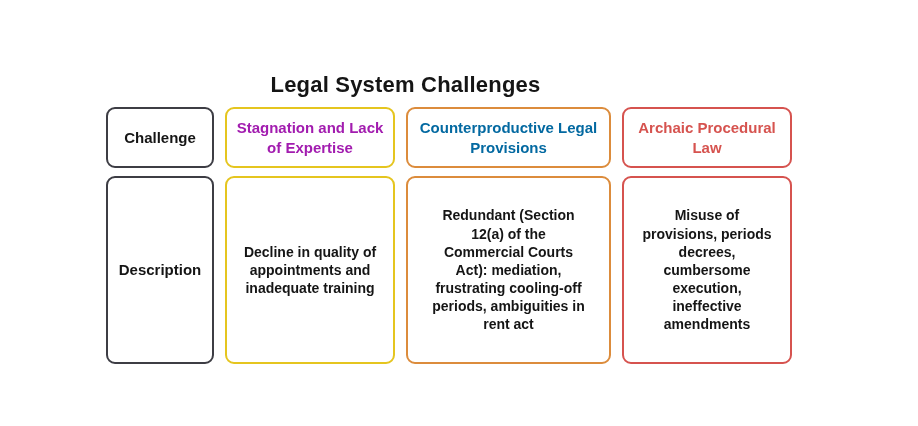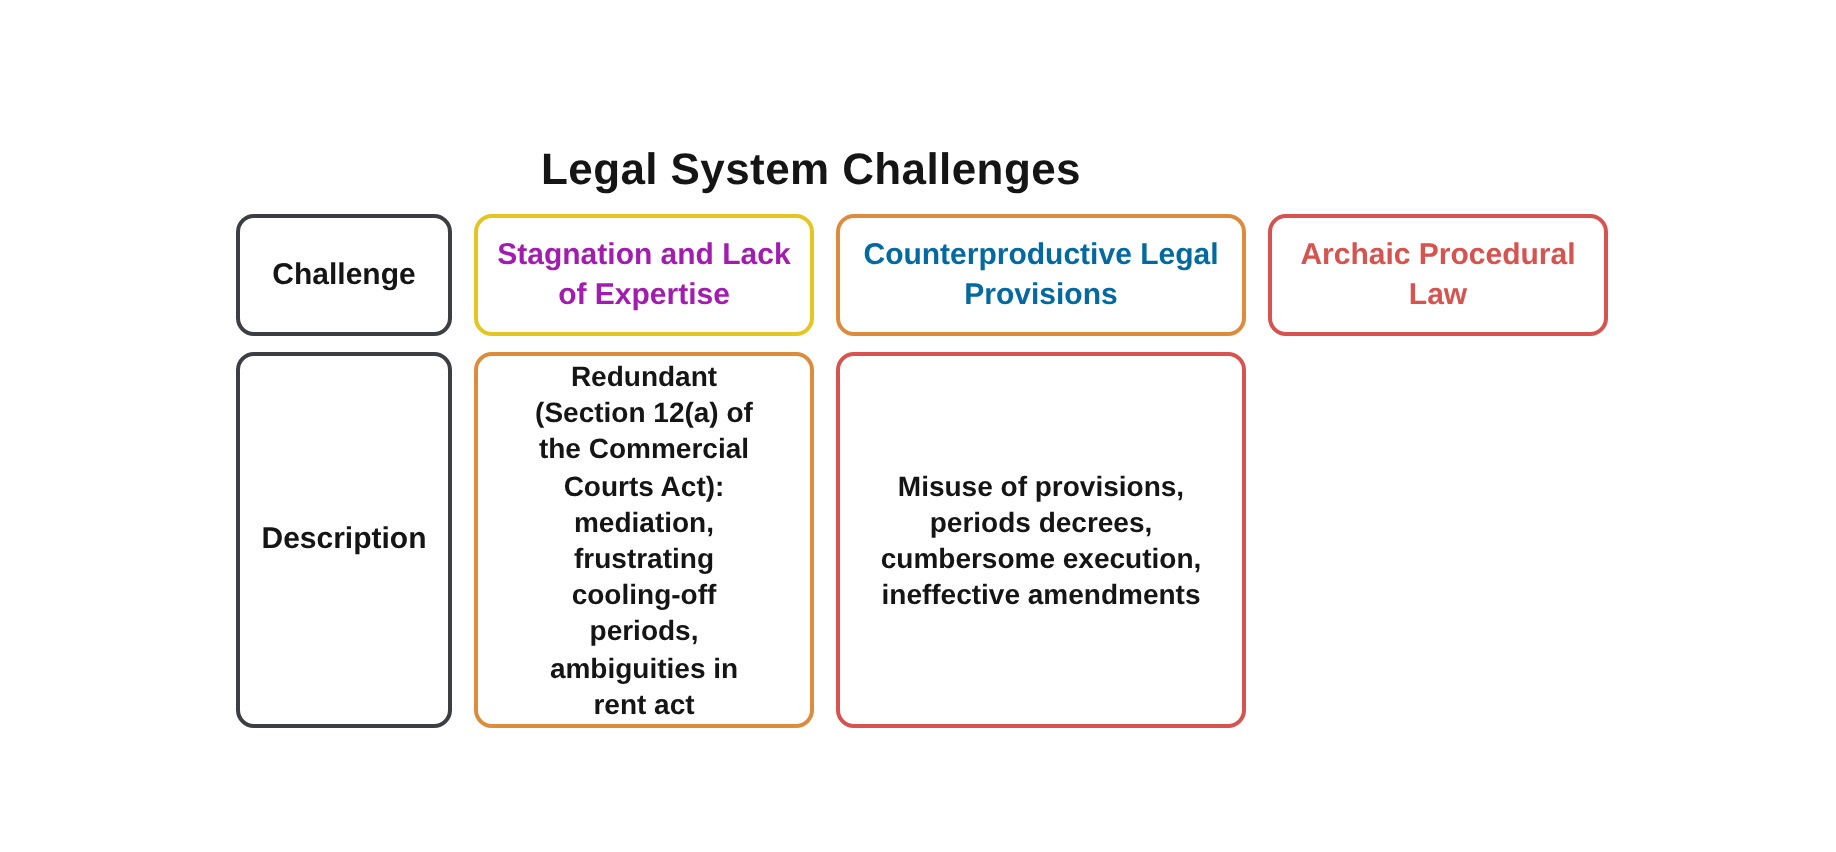--- a/index.html
+++ b/index.html
@@ -22,21 +22,21 @@
     width: 100%;
     margin: 0;
     text-align: center;
     font-size: 22px;
     font-weight: 700;
     color: #151515;
     letter-spacing: 0.2px;
   }
   .grid {
     position: absolute;
-    left: 118px;
+    left: 106px;
     top: 107px;
     display: grid;
     grid-template-columns: 108px 170px 205px 170px;
     grid-template-rows: 61px 188px;
     column-gap: 11px;
     row-gap: 8px;
   }
   .box {
     border: 2px solid #3d3d44;
     border-radius: 9px;
@@ -89,20 +89,23 @@
     <div class="box col-orange header">
       <span>Counterproductive Legal Provisions</span>
     </div>
     <div class="box col-red header">
       <span>Archaic Procedural Law</span>
     </div>
 
     <div class="box row-label">
       <span>Description</span>
     </div>
+    <div class="box col-yellow desc pad-med">
+      <span>Decline in quality of appointments and inadequate training</span>
+    </div>
     <div class="box col-orange desc pad-wide">
       <span>Redundant (Section 12(a) of the Commercial Courts Act): mediation, frustrating cooling-off periods, ambiguities in rent act</span>
     </div>
     <div class="box col-red desc pad-med">
       <span>Misuse of provisions, periods decrees, cumbersome execution, ineffective amendments</span>
     </div>
   </div>
 </div>
 
 </body></html>

